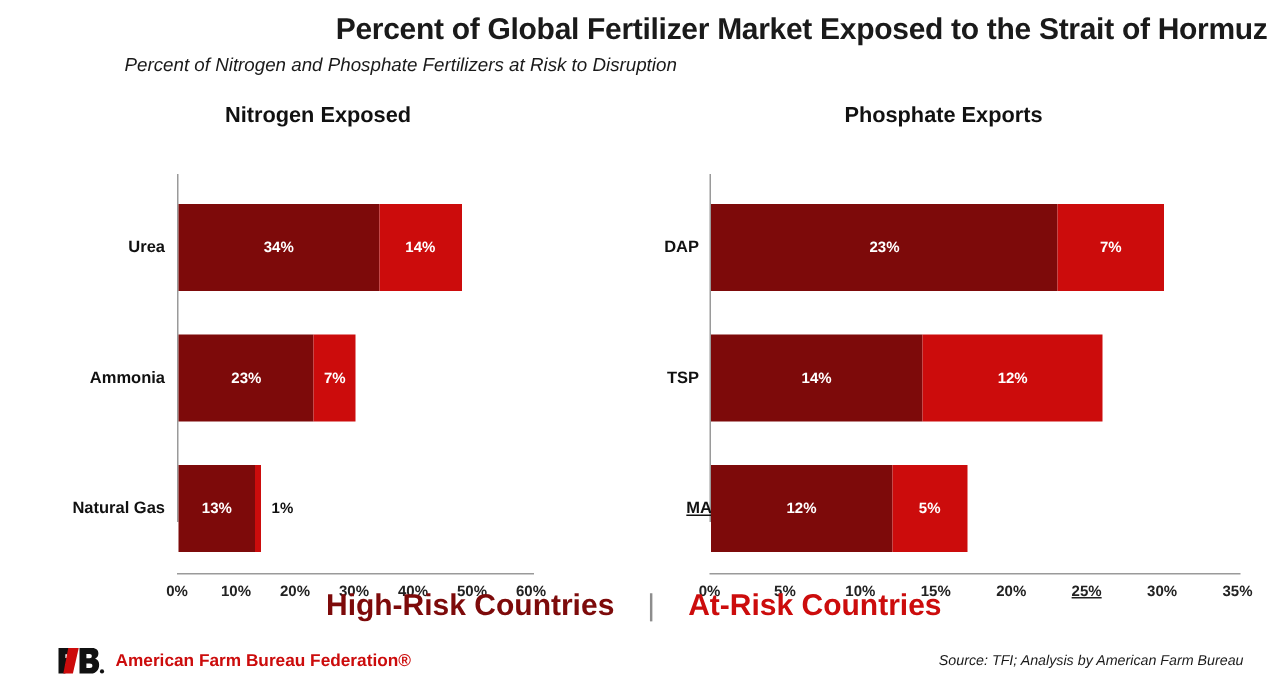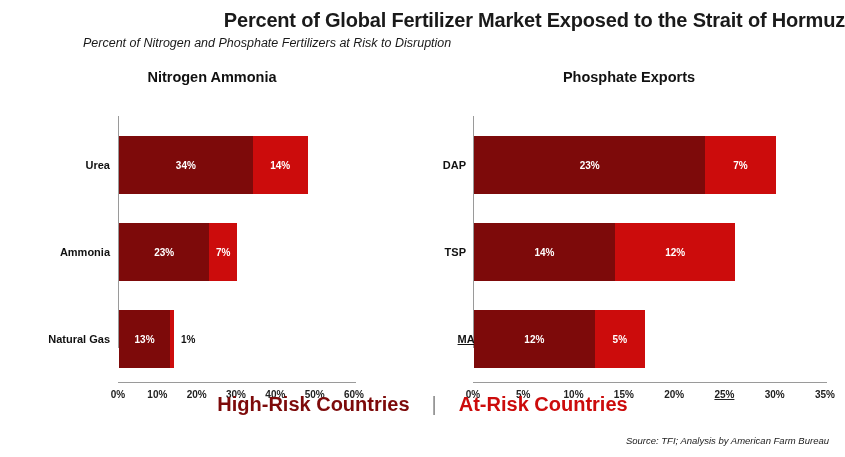--- a/index.html
+++ b/index.html
@@ -180,21 +180,21 @@
 </style>
 </head>
 <body>
 
 <div id="header">
   <div id="chart-title">Percent of Global Fertilizer Market Exposed to the Strait of Hormuz</div>
   <div id="chart-subtitle">Percent of Nitrogen and Phosphate Fertilizers at Risk to Disruption</div>
 </div>
 
 <div class="panel" id="panel-nitrogen">
-  <div class="panel-title">Nitrogen Ammonia</div>
+  <div class="panel-title">Nitrogen Exposed</div>
   <div class="plot" id="plot-0">
       <div class="y-axis" style="left: 106px; background: rgb(154, 154, 154);"></div>
       <div class="x-axis" style="left: 106px; top: 294px; width: 238px; background: rgb(154, 154, 154);"></div>
       <div class="cat-label" style="top: 77px; right: 302px; left: 0px; width: 98px; color: rgb(17, 17, 17);">Urea</div>
       <div class="bar-row" style="top: 48px; left: 107px; width: 236px;">
         <div class="seg seg-high" style="left: 0px; width: 133.733px; background: rgb(125, 10, 10);">
           <span>34%</span>
         </div>
         <div class="seg seg-at" style="left: 133.733px; width: 55.0667px; background: rgb(204, 12, 12);">
           <span>14%</span>
@@ -268,14 +268,23 @@
       <div class="tick-label" style="left: 350.714px; top: 301px;">30%</div>
       <div class="tick-label" style="left: 401px; top: 301px;">35%</div>
     </div>
 </div>
 
 <div id="legend">
   <span class="legend-high">High-Risk Countries</span><span class="legend-sep">|</span><span class="legend-at">At-Risk Countries</span>
 </div>
 
 <div id="footer">
+  <div id="brand">
+    <svg id="afbf-logo" viewBox="0 0 34 19">
+      <polygon points="3,1 13,1 13,5.2 7.6,5.2 7.6,7.6 12.2,7.6 12.2,11.6 7.6,11.6 7.6,18 3,18" fill="#111111"></polygon>
+      <polygon points="9.5,1 16.5,1 12.6,18 6.2,18" fill="#cc0c0c"></polygon>
+      <path d="M17,1 L25.5,1 C28.2,1 29.6,2.5 29.6,4.7 C29.6,6.4 28.7,7.6 27.4,8.1 C29.1,8.6 30.1,9.9 30.1,12.1 C30.1,15.4 28.1,18 24.6,18 L17,18 Z M21.6,5 L21.6,7.9 L23.7,7.9 C24.7,7.9 25.2,7.3 25.2,6.4 C25.2,5.5 24.7,5 23.7,5 Z M21.6,11.3 L21.6,14.3 L23.9,14.3 C25,14.3 25.6,13.7 25.6,12.8 C25.6,11.8 25,11.3 23.9,11.3 Z" fill="#111111"></path>
+      <circle cx="32" cy="16.6" r="1.4" fill="#111111"></circle>
+    </svg>
+    <div id="brand-name">American Farm Bureau Federation®</div>
+  </div>
   <div id="source-note">Source: TFI; Analysis by American Farm Bureau</div>
 </div>
 
 </body></html>

